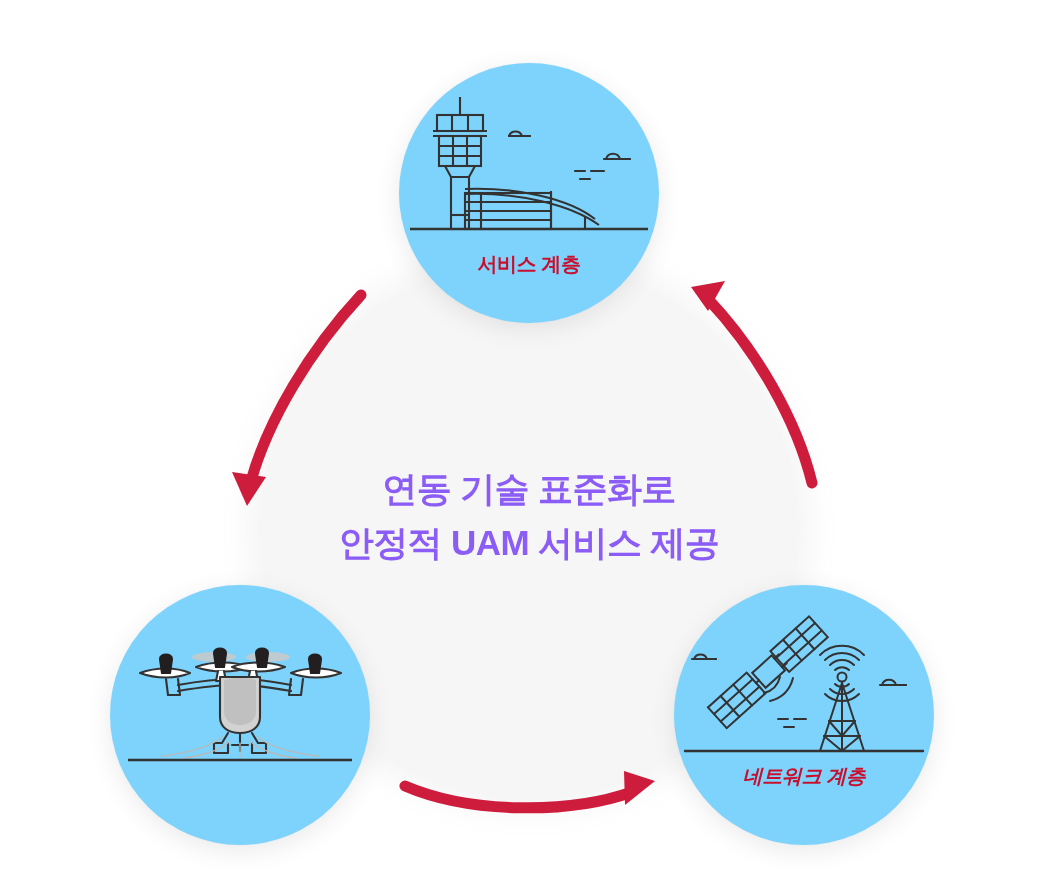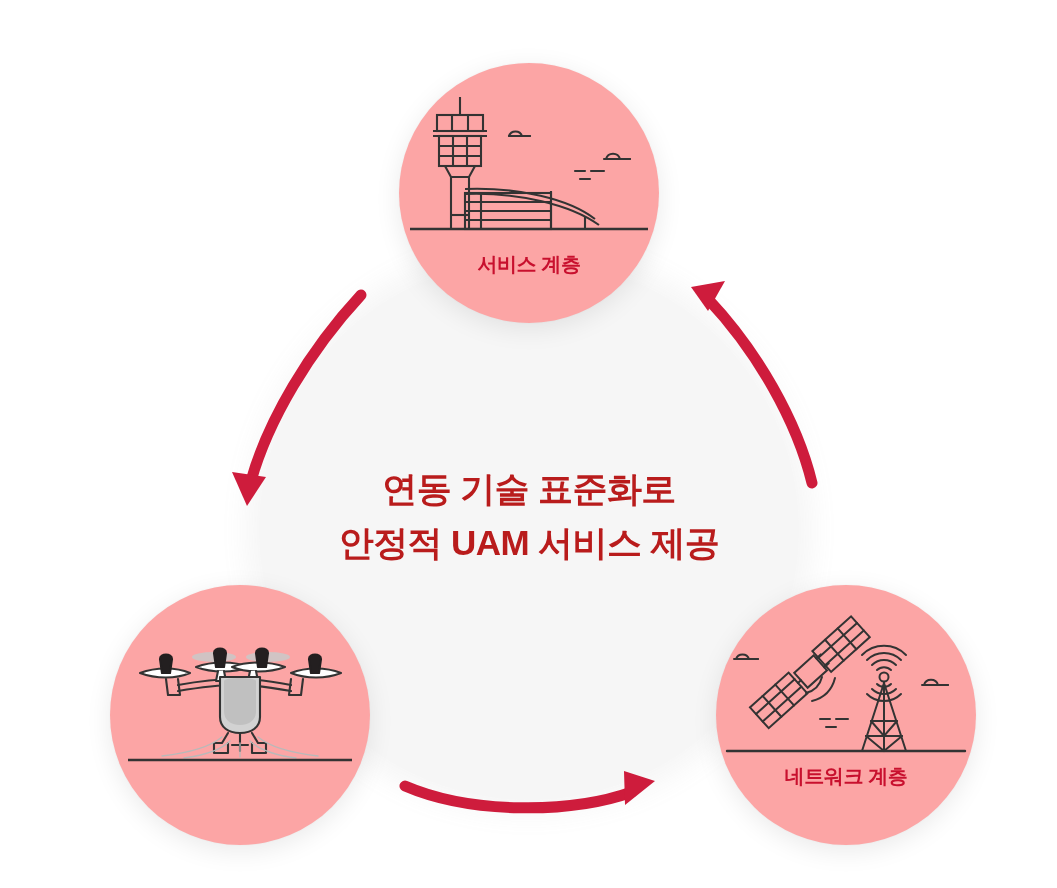--- a/index.html
+++ b/index.html
@@ -30,41 +30,41 @@
     border-radius: 50%;
     background: #f6f6f6;
     box-shadow: 0 0 26px 14px rgba(246,246,246,0.95);
   }
   .hub-text {
     position: absolute;
     left: 259px;
     top: 462px;
     width: 540px;
     text-align: center;
-    color: #b91c1c;
+    color: #8b5cf6;
     font-size: 35px;
     font-weight: bold;
     line-height: 1.55;
     letter-spacing: -0.6px;
     white-space: pre-line;
   }
 
   
   .node {
     position: absolute;
     width: 260px;
     height: 260px;
     border-radius: 50%;
-    background: #fca5a5;
+    background: #7dd3fc;
     box-shadow: 0 6px 26px rgba(0,0,0,0.085),
                 0 0 0 1px rgba(0,0,0,0.012);
   }
   .node-service { left: 399px; top: 63px; }
   .node-vehicle { left: 110px; top: 585px; }
-  .node-network { left: 716px; top: 585px; }
+  .node-network { left: 674px; top: 585px; font-style: italic; }
 
   .node-art {
     position: absolute;
     left: 0;
     top: 26px;
     width: 260px;
     height: 160px;
   }
   .node-art svg { display: block; width: 260px; height: 160px; }
 

